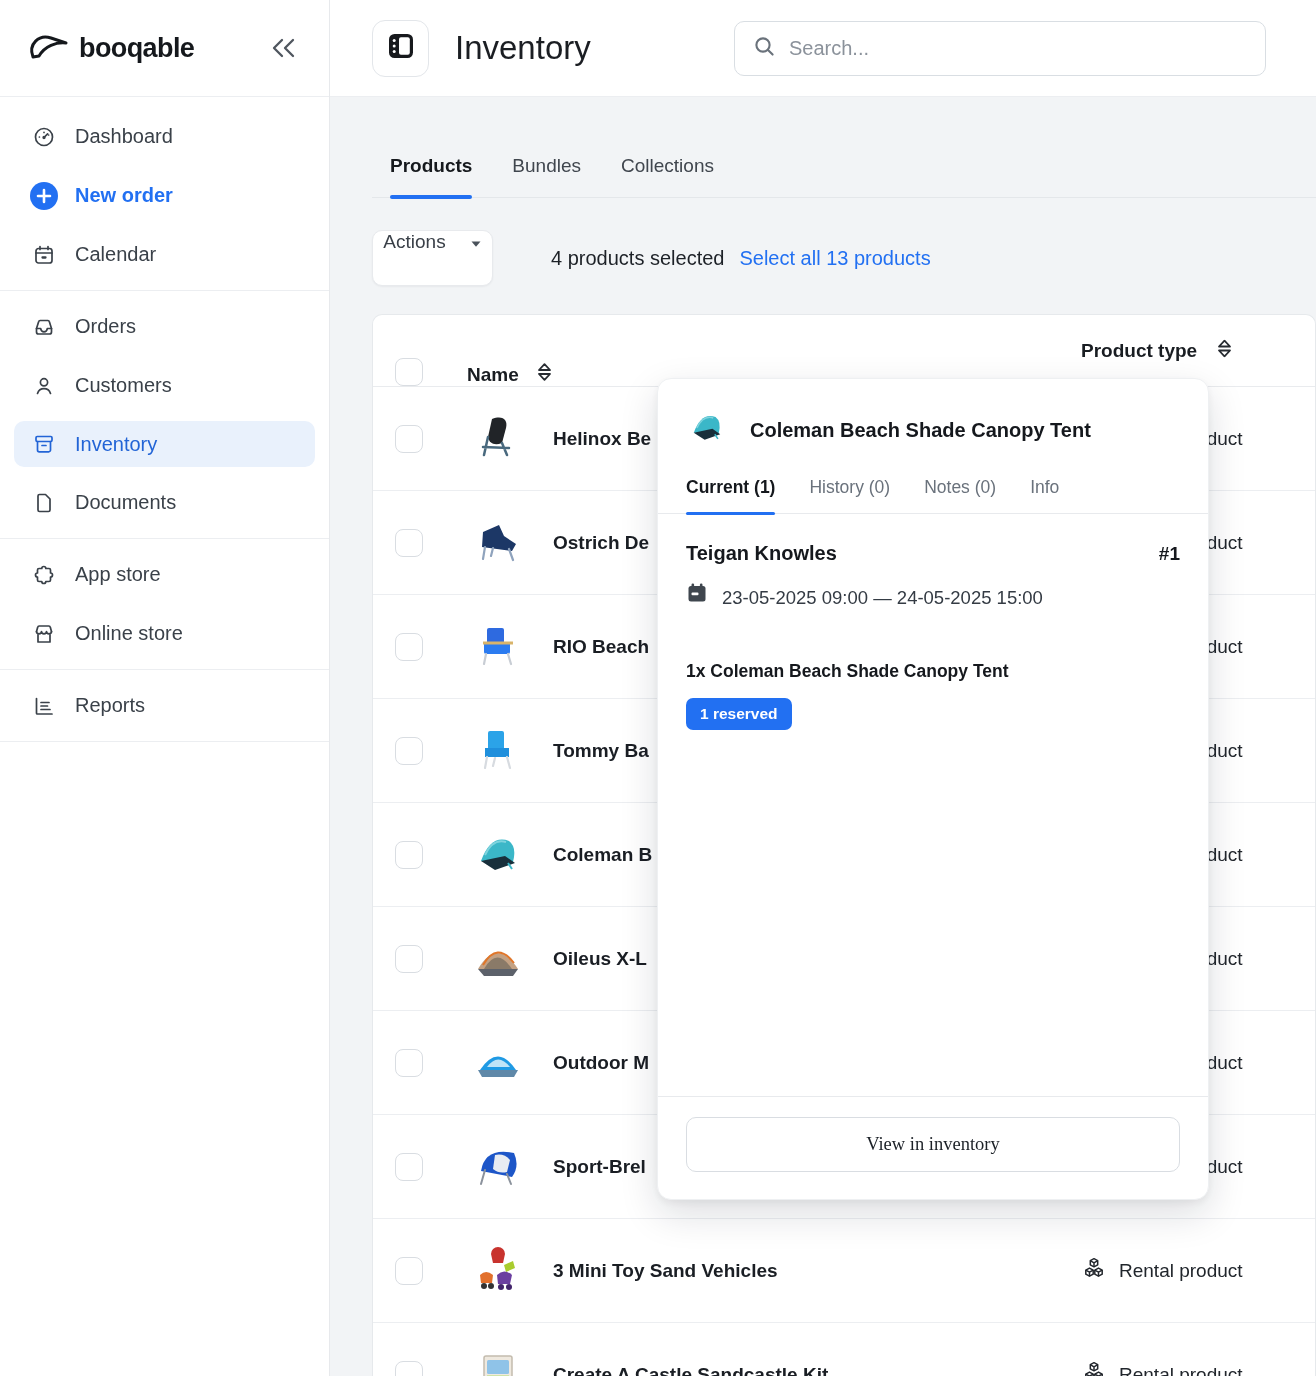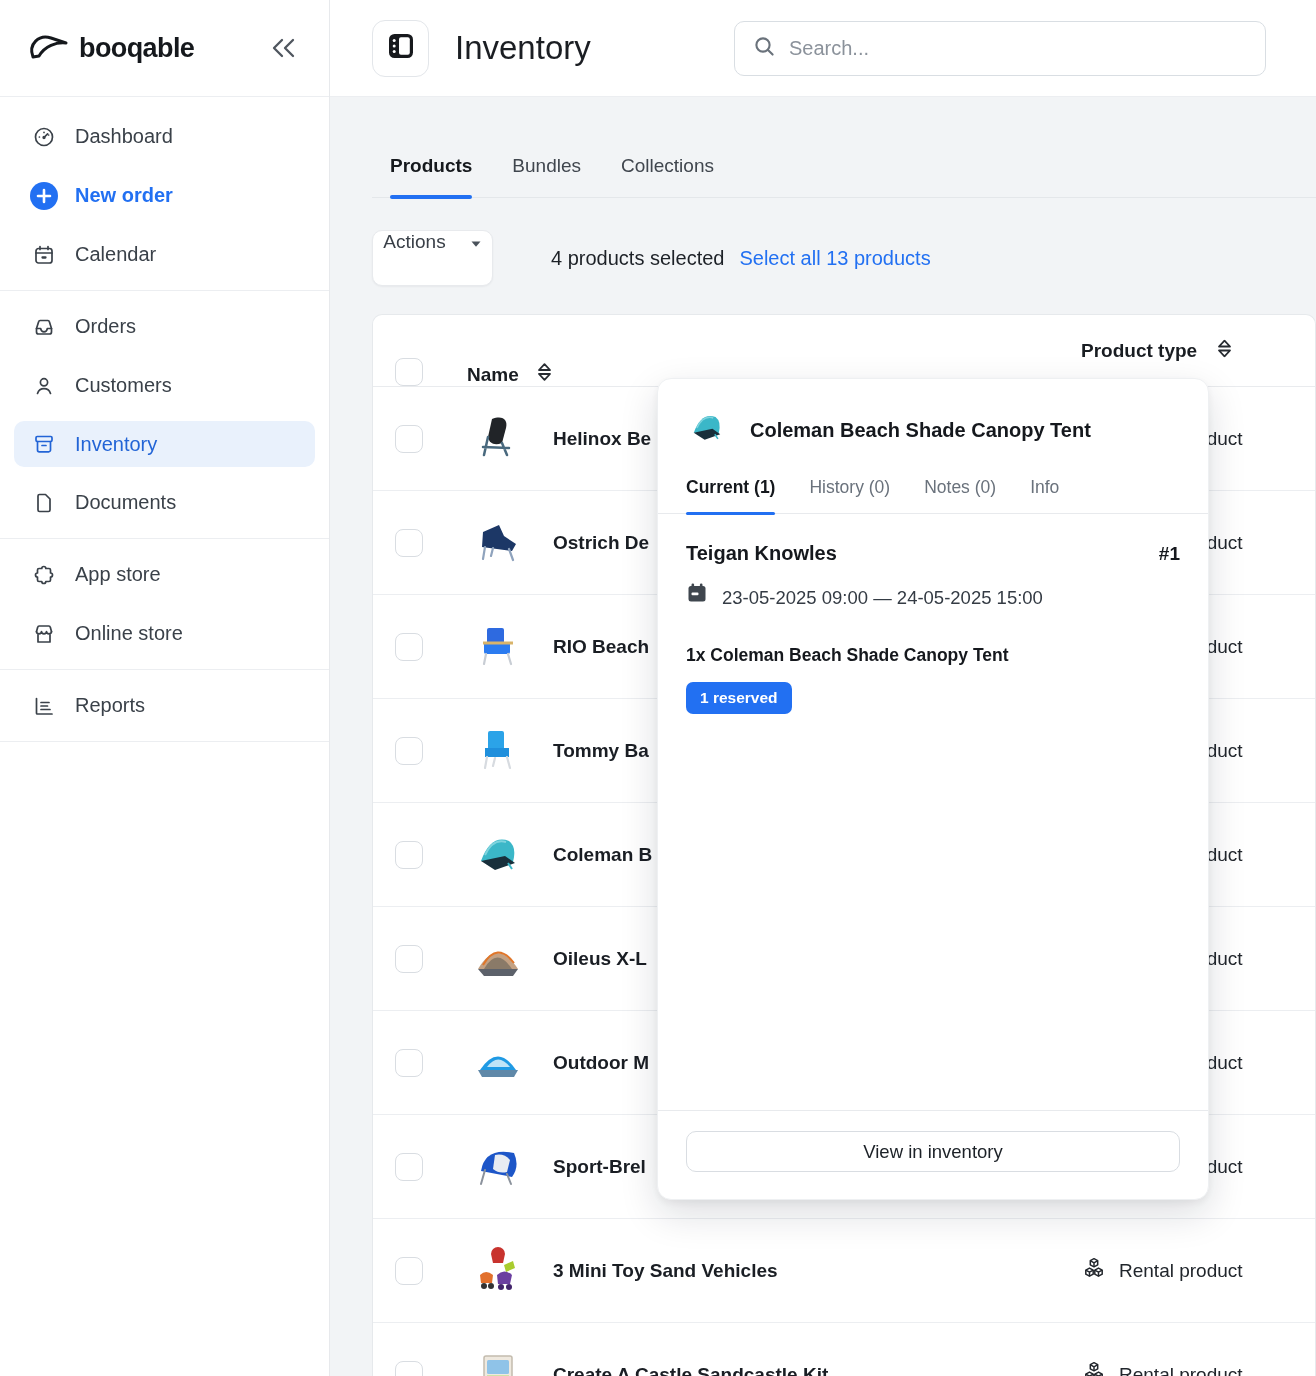--- a/index.html
+++ b/index.html
@@ -60,24 +60,24 @@
   .popup-title { font-size:20px; font-weight:700; color:#15181d; }
   .popup-tabs { display:flex; gap:34px; padding:6px 28px 0; border-bottom:1px solid #e8eaed; }
   .ptab { font-size:17.5px; color:#6a727c; padding-bottom:15px; position:relative; cursor:pointer; }
   .ptab.active { color:#15181d; font-weight:700; }
   .ptab.active::after { content:""; position:absolute; left:0; right:0; bottom:-2px; height:3.5px; border-radius:3px; background:#2270f2; }
   .popup-body { padding:28px 28px 0; flex:1; }
   .cust-row { display:flex; align-items:center; justify-content:space-between; }
   .cust-name { font-size:20px; font-weight:700; color:#15181d; }
   .order-num { font-size:19px; font-weight:700; color:#15181d; }
   .date-row { display:flex; align-items:flex-end; gap:14px; margin-top:17px; font-size:18.5px; color:#343b44; }
-  .line-item { margin-top:36px; font-size:17.5px; font-weight:700; color:#15181d; }
+  .line-item { margin-top:52px; font-size:17.5px; font-weight:700; color:#15181d; }
   .badge { display:inline-block; margin-top:16px; background:#2270f2; color:#fff; font-size:15.5px; font-weight:700; padding:7px 14px; border-radius:7px; }
   .popup-foot { border-top:1px solid #e8eaed; padding:20px 28px 27px; }
-  .view-btn { width:100%; height:41px; background:#fff; border:1.5px solid #d9dde2; border-radius:10px; font-size:18.5px; color:#1c2127; font-family:Liberation Sans, sans-serif; cursor:pointer; }
+  .view-btn { width:100%; height:55px; background:#fff; border:1.5px solid #d9dde2; border-radius:10px; font-size:18.5px; color:#1c2127; font-family:Liberation Serif, serif; cursor:pointer; }
 </style>
 </head>
 <body>
 
 <aside class="sidebar">
   <div class="logo-row">
     <span class="logo-mark">
       <svg width="44" height="31" viewBox="0 0 44 31">
           <path d="M7 26 C2 13 13 3 25 7 L40 12 C30 11 19 15 13 25 Z" fill="none" stroke="#15181c" stroke-width="3" stroke-linejoin="round" stroke-linecap="round"></path>
         </svg>

